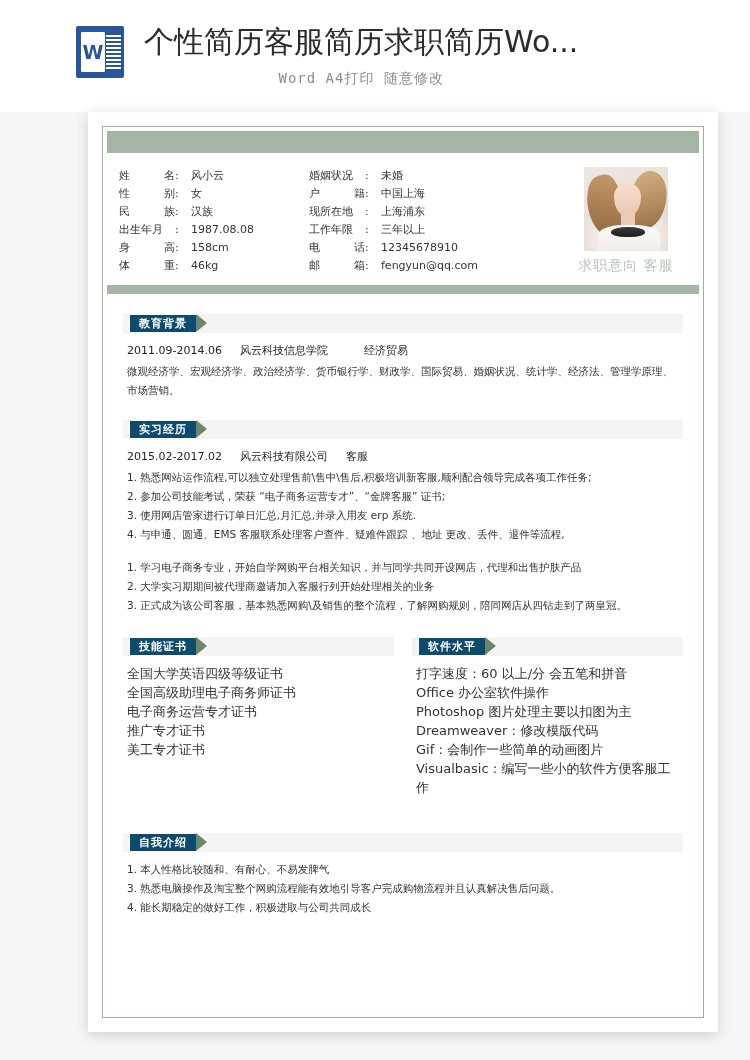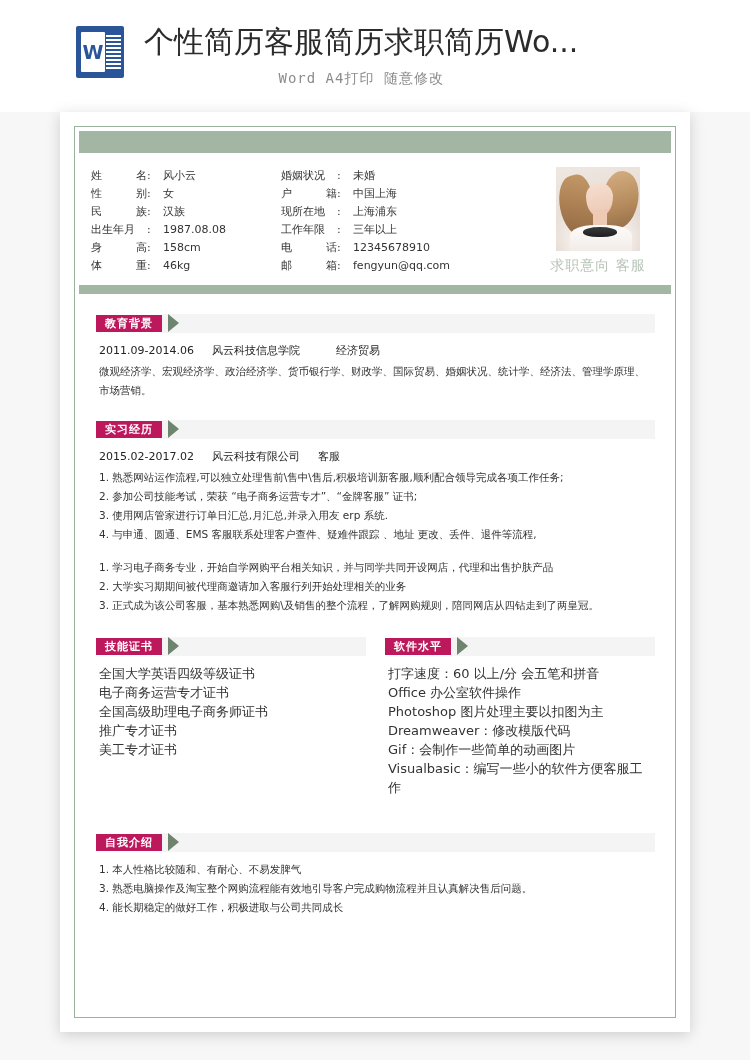--- a/index.html
+++ b/index.html
@@ -75,21 +75,21 @@
     font-size: 14px;
     color: #8c8c8c;
     letter-spacing: 1px;
     text-align: center;
     font-family: "DejaVu Sans Mono", "Liberation Mono", monospace;
   }
 
   
   .page-wrap {
     width: 596px;
-    padding: 0 60px;
+    padding: 0 88px;
   }
   .resume-page {
     width: 630px;
     height: 920px;
     background: #ffffff;
     box-shadow: 0 3px 14px rgba(0,0,0,0.17);
     padding: 14px;
     position: relative;
   }
   .resume-border {
@@ -219,23 +219,23 @@
   
   .section { padding: 0 20px; }
   .section-head {
     position: relative;
     height: 19px;
     margin-top: 20px;
     background: #f4f4f4;
   }
   .tag {
     position: absolute;
-    left: 0; top: 0;
+    left: 6px; top: 0;
     height: 19px;
-    background: #be185d;
+    background: #0c4a6e;
     padding: 0 9px;
     display: flex;
     align-items: center;
     border: 1px solid #ffffff;
     border-right: none;
     justify-content: center;
   }
   .tag-label {
     color: #ffffff;
     font-size: 11px;
@@ -431,22 +431,22 @@
   <div class="two-col" style="margin-top:22px">
     <div class="col">
       <div class="section-head" style="margin-top:0">
         <div class="tag">
           <span class="tag-label">技能证书</span>
         </div>
         <div class="tag-arrow" style="left:73px"></div>
       </div>
       <div class="section-body">
         <div class="list-line">全国大学英语四级等级证书</div>
+        <div class="list-line">全国高级助理电子商务师证书</div>
         <div class="list-line">电子商务运营专才证书</div>
-        <div class="list-line">全国高级助理电子商务师证书</div>
         <div class="list-line">推广专才证书</div>
         <div class="list-line">美工专才证书</div>
       </div>
     </div>
     <div class="col">
       <div class="section-head" style="margin-top:0">
         <div class="tag">
           <span class="tag-label">软件水平</span>
         </div>
         <div class="tag-arrow" style="left:73px"></div>

